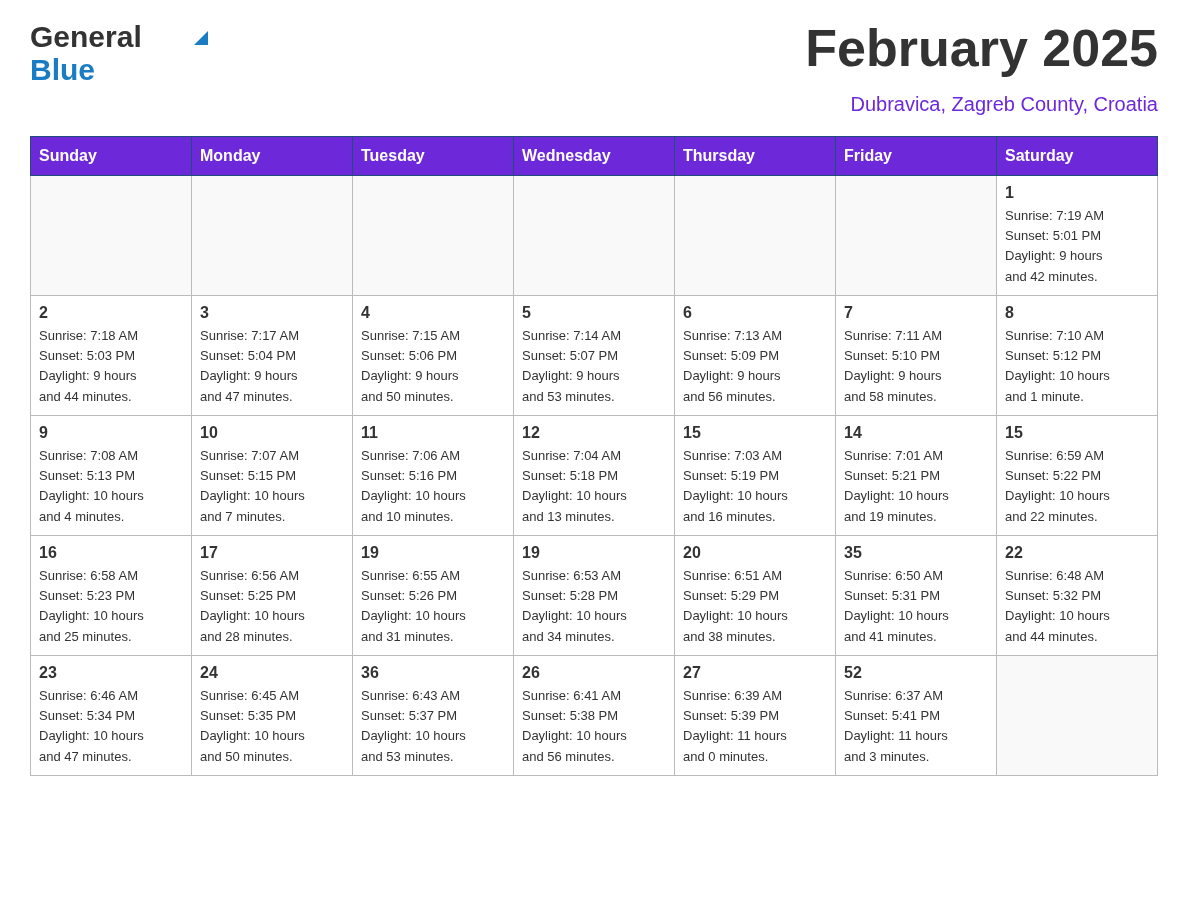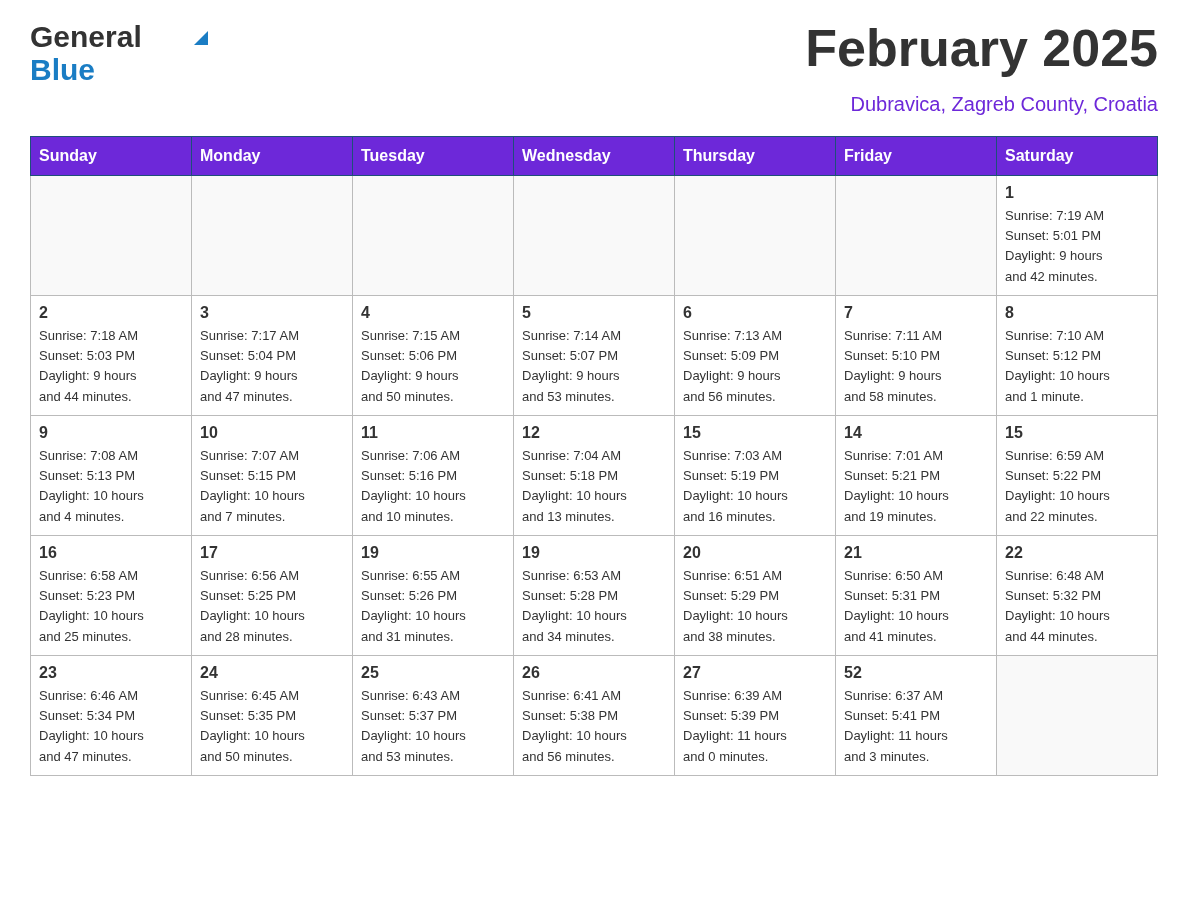--- a/index.html
+++ b/index.html
@@ -201,39 +201,39 @@
         </td>
         <td>
           <div class="day-number">19</div>
           <div class="day-info">Sunrise: 6:53 AM<br>Sunset: 5:28 PM<br>Daylight: 10 hours<br>and 34 minutes.</div>
         </td>
         <td>
           <div class="day-number">20</div>
           <div class="day-info">Sunrise: 6:51 AM<br>Sunset: 5:29 PM<br>Daylight: 10 hours<br>and 38 minutes.</div>
         </td>
         <td>
-          <div class="day-number">21</div>
+          <div class="day-number">35</div>
           <div class="day-info">Sunrise: 6:50 AM<br>Sunset: 5:31 PM<br>Daylight: 10 hours<br>and 41 minutes.</div>
         </td>
         <td>
           <div class="day-number">22</div>
           <div class="day-info">Sunrise: 6:48 AM<br>Sunset: 5:32 PM<br>Daylight: 10 hours<br>and 44 minutes.</div>
         </td>
       </tr>
       <tr>
         <td>
           <div class="day-number">23</div>
           <div class="day-info">Sunrise: 6:46 AM<br>Sunset: 5:34 PM<br>Daylight: 10 hours<br>and 47 minutes.</div>
         </td>
         <td>
           <div class="day-number">24</div>
           <div class="day-info">Sunrise: 6:45 AM<br>Sunset: 5:35 PM<br>Daylight: 10 hours<br>and 50 minutes.</div>
         </td>
         <td>
-          <div class="day-number">25</div>
+          <div class="day-number">36</div>
           <div class="day-info">Sunrise: 6:43 AM<br>Sunset: 5:37 PM<br>Daylight: 10 hours<br>and 53 minutes.</div>
         </td>
         <td>
           <div class="day-number">26</div>
           <div class="day-info">Sunrise: 6:41 AM<br>Sunset: 5:38 PM<br>Daylight: 10 hours<br>and 56 minutes.</div>
         </td>
         <td>
           <div class="day-number">27</div>
           <div class="day-info">Sunrise: 6:39 AM<br>Sunset: 5:39 PM<br>Daylight: 11 hours<br>and 0 minutes.</div>
         </td>

